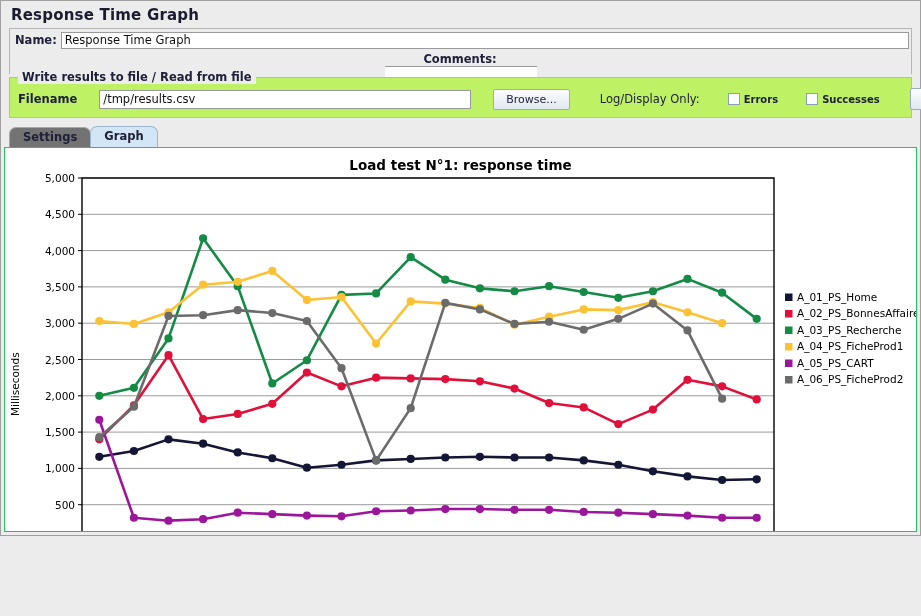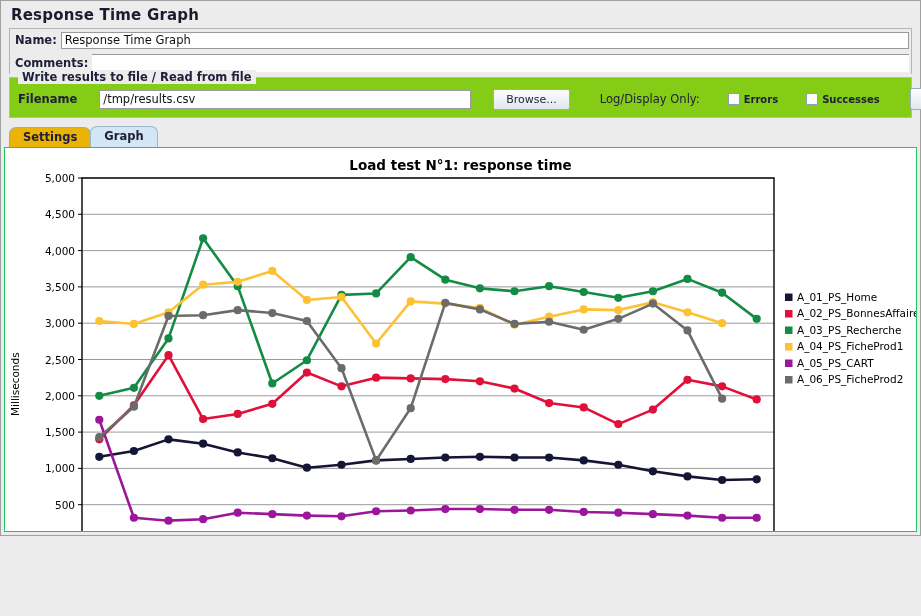--- a/index.html
+++ b/index.html
@@ -26,21 +26,21 @@
   .txtinput{
     flex:1;height:17px;box-sizing:border-box;
     border:1px solid #9a9a9a;background:#ffffff;
     font-family:"DejaVu Sans","Liberation Sans",sans-serif;font-size:11.5px;
     padding:0 3px;color:#111;line-height:16px;outline:none;
   }
   .comments-input{border-top:1px solid #9a9a9a;border-left:none;border-right:none;border-bottom:none;height:18px;}
   
   .group{
     margin:3px 8px 0 8px;border:1px solid #b9b9b9;
-    position:relative;padding:10px 6px 7px 6px;background:#84cc16;
+    position:relative;padding:10px 6px 7px 6px;background:#bef264;
   }
   .group-title{
     position:absolute;top:-8px;left:8px;background:#ececec;
     padding:0 4px;font-weight:bold;font-size:11.5px;color:#20203a;
   }
   .file-row{display:flex;align-items:center;gap:22px;}
   .file-row .lbl{font-weight:bold;font-size:11.5px;color:#20203a;white-space:nowrap;padding-left:2px;}
   .btn{
     box-sizing:border-box;border:1px solid #9badc0;border-radius:2px;
     background:linear-gradient(#fdfdfe,#dfe7ef);
@@ -52,21 +52,21 @@
   .logdisp{font-weight:normal;font-size:11.5px;color:#20203a;margin-left:8px;white-space:nowrap;}
   .cbwrap{display:flex;align-items:center;gap:4px;margin-left:6px;}
   .cb{width:12px;height:12px;box-sizing:border-box;border:1px solid #8ba0b4;background:#fbfcfd;display:inline-block;}
   .cblbl{font-weight:bold;font-size:10px;color:#20203a;}
   
   .tabbar{display:flex;align-items:flex-end;height:22px;margin:7px 0 0 4px;padding-left:4px;}
   .tab{
     height:19px;line-height:18px;padding:0 13px;margin-right:-1px;
     font-weight:bold;font-size:11.5px;color:#20203a;
     border:1px solid #a8a8a8;border-bottom:none;
-    border-radius:7px 7px 0 0;background:#eab308;cursor:pointer;
+    border-radius:7px 7px 0 0;background:#737373;cursor:pointer;
   }
   .tab.active{background:#d2e6f6;border-color:#9cb7cd;height:20px;line-height:19px;}
   
   .chart-panel{
     flex:1;margin:0 3px 3px 3px;border:1px solid #22c55e;
     background:#ffffff;position:relative;overflow:hidden;
   }
   .chart-title{
     position:absolute;left:0;right:0;top:9px;text-align:center;
     font-size:13.5px;font-weight:bold;color:#000;
@@ -88,21 +88,21 @@
 
   <div class="title-row">
     <span class="title">Response Time Graph</span>
   </div>
 
   <div class="form-box">
     <div class="fld-row">
       <span class="lbl">Name:</span>
       <input class="txtinput" value="Response Time Graph" style="">
     </div>
-    <div class="fld-row" style="height:21px;">
+    <div class="fld-row" style="height:21px;flex-direction:column;">
       <span class="lbl">Comments:</span>
       <input class="txtinput comments-input" value="" style="">
     </div>
   </div>
 
   <div class="group">
     <span class="group-title">Write results to file / Read from file</span>
     <div class="file-row">
       <span class="lbl">Filename</span>
       <input class="txtinput" style="flex: 0 0 372px; height: 19px;" value="/tmp/results.csv">

